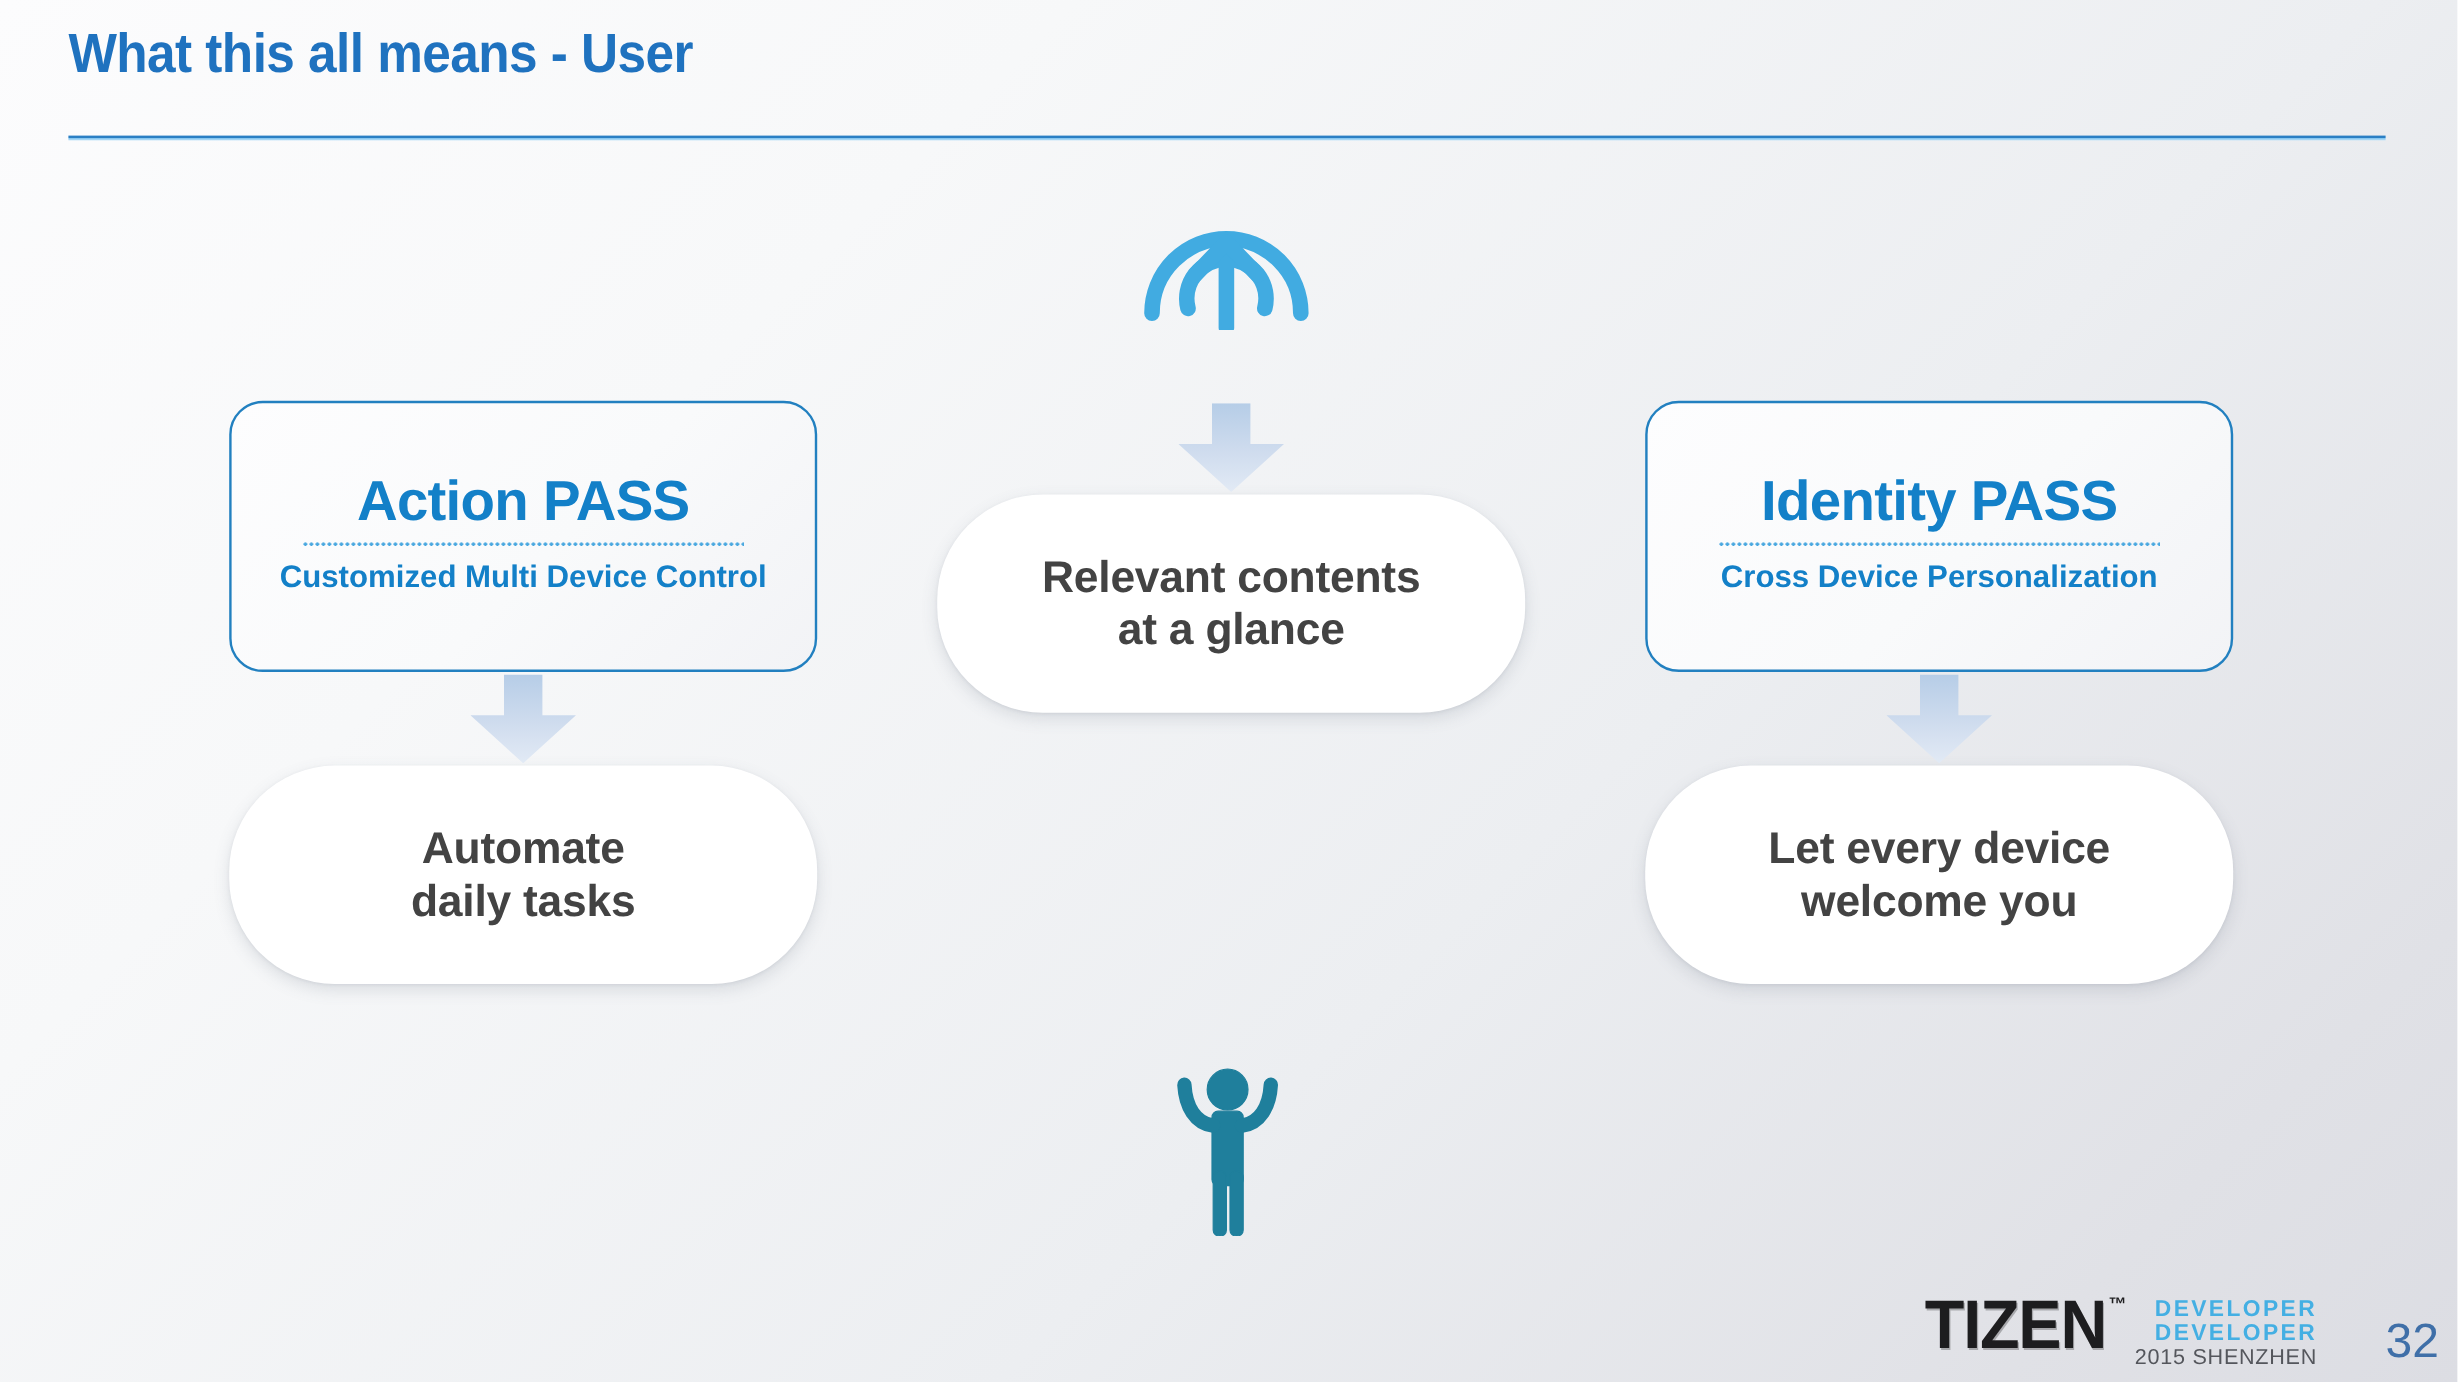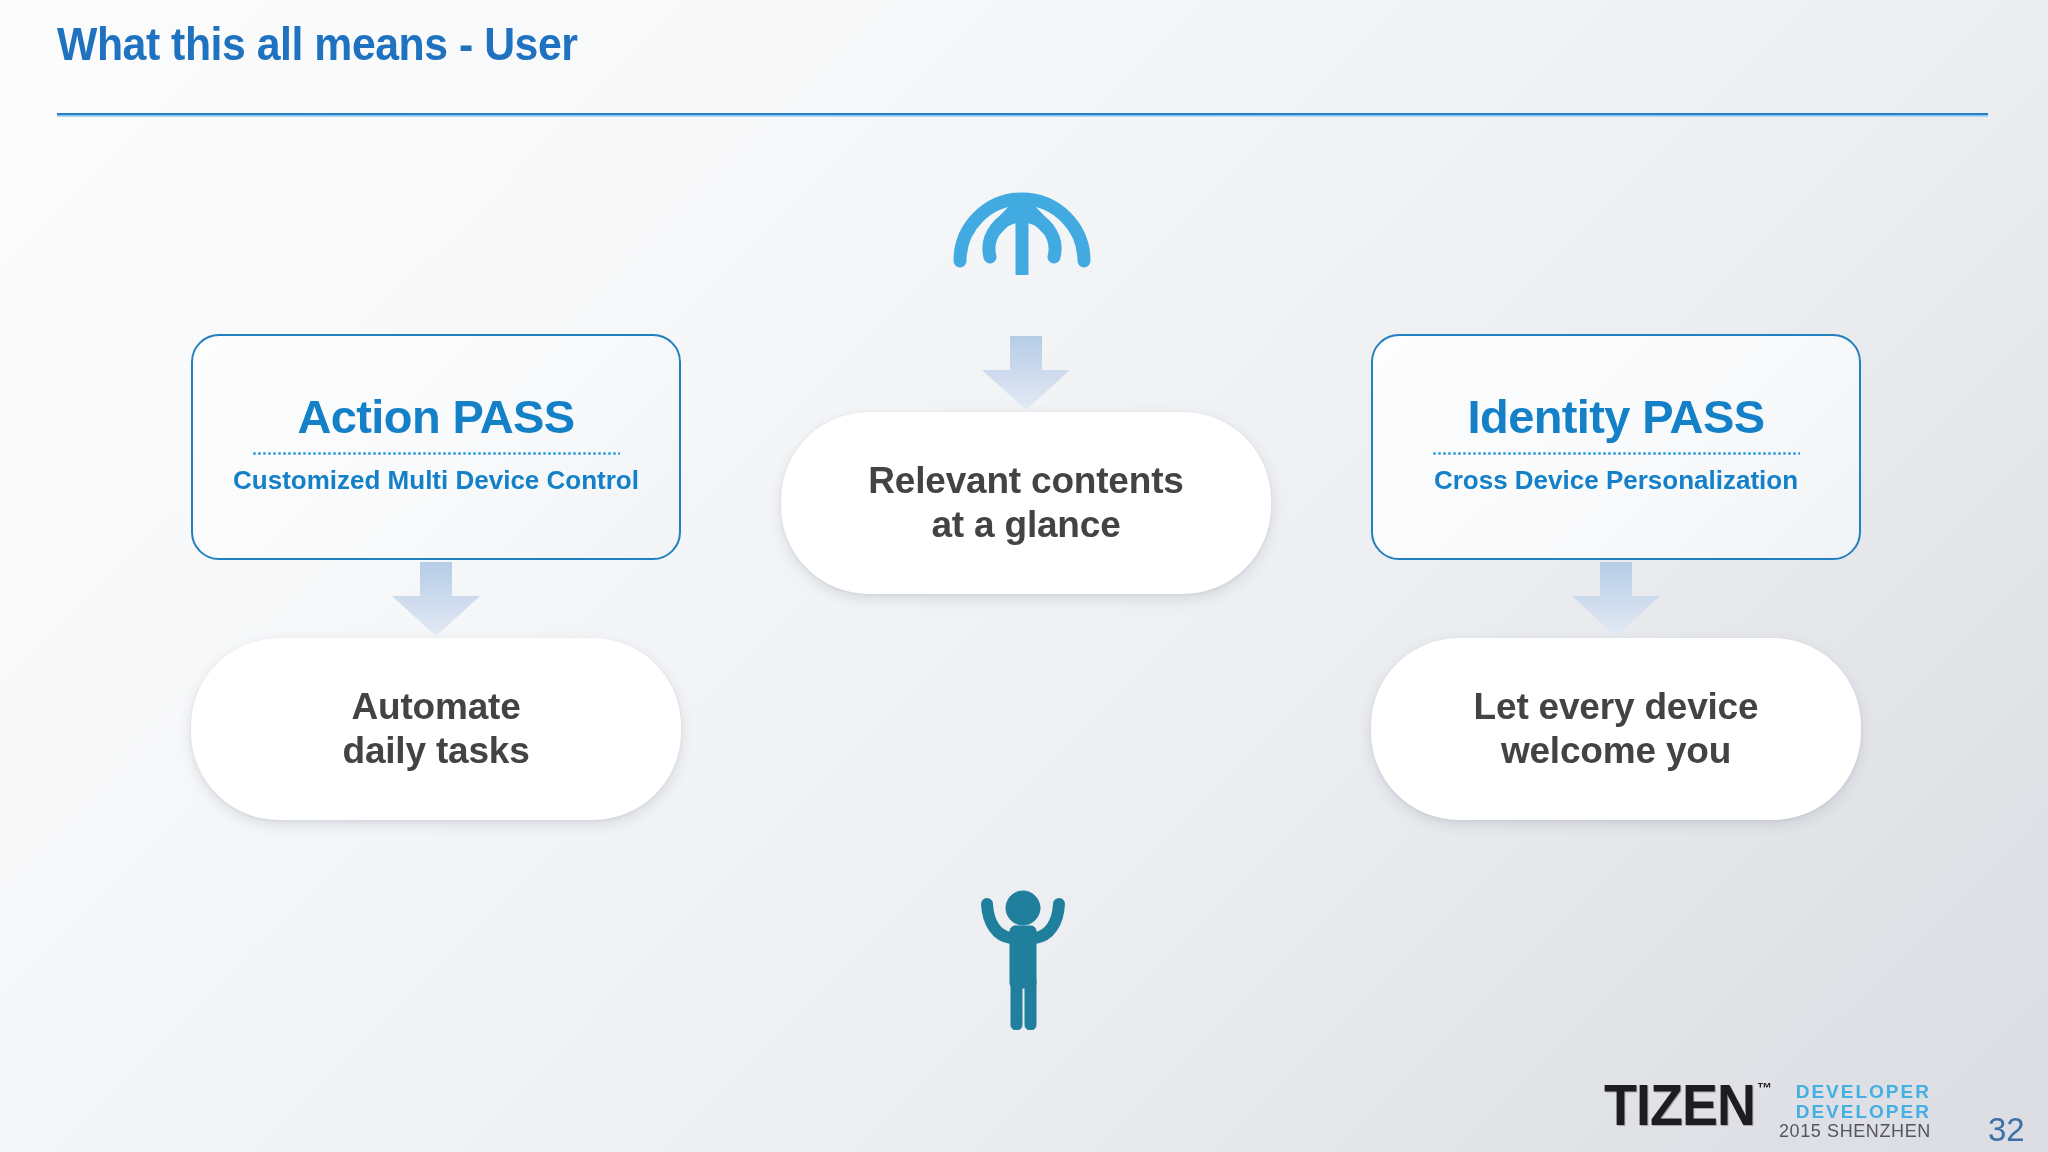--- a/index.html
+++ b/index.html
@@ -196,24 +196,23 @@
   .logo-line-3 {
     font-size: 18px;
     font-weight: normal;
     letter-spacing: 0.6px;
     color: #54565c;
   }
   #slide-number {
     position: absolute;
     left: 1988px;
     top: 1096px;
-    font-size: 33px;
+    font-size: 40px;
     color: #3f6fa8;
     font-family: "Liberation Sans", sans-serif;
-    margin-top: 15px;
   }
 </style>
 </head>
 <body>
 
 <div id="slide">
 
   <div id="title-block">
     <div id="page-title">What this all means - User</div>
     <div id="title-rule"></div>

